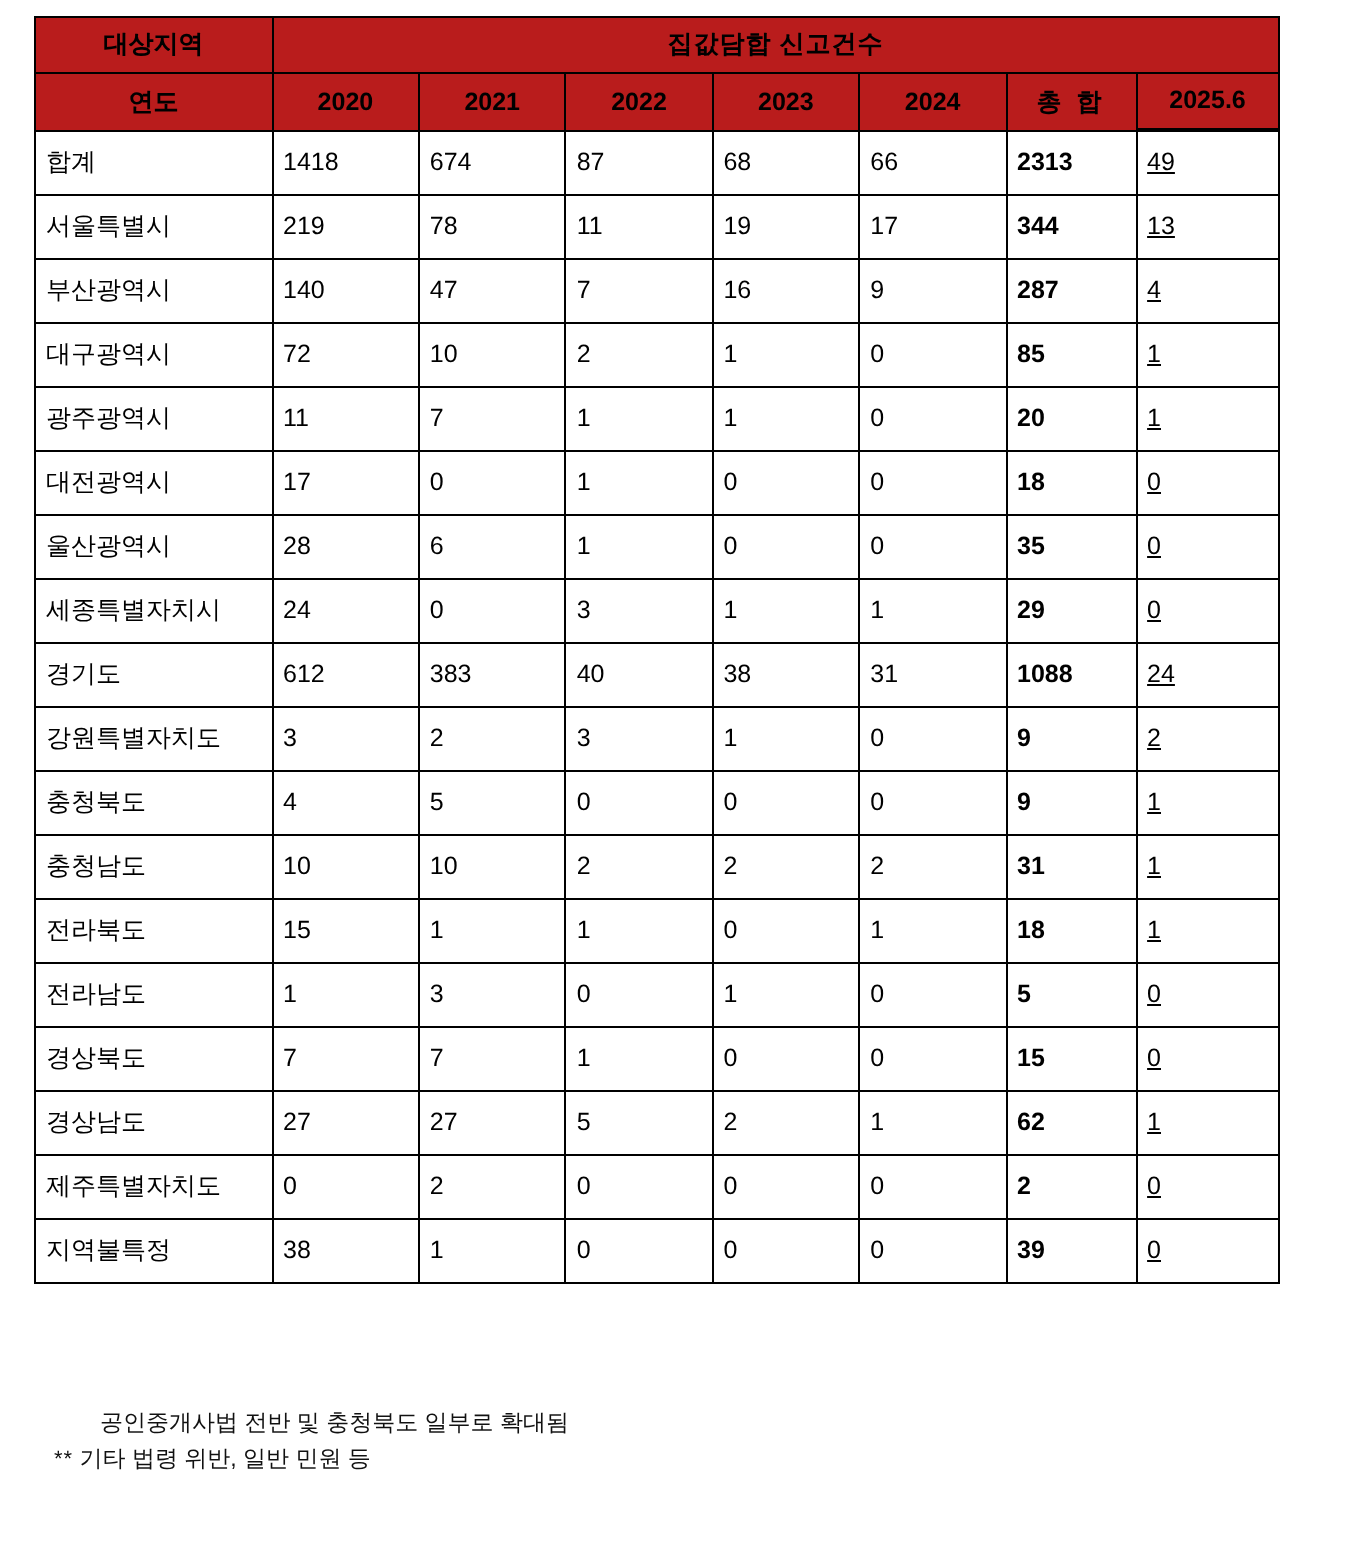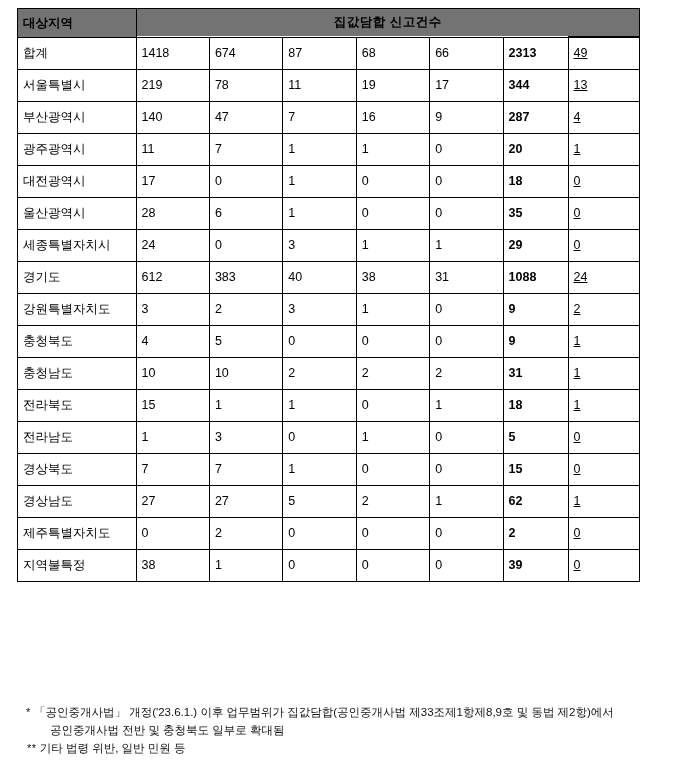--- a/index.html
+++ b/index.html
@@ -50,23 +50,24 @@
     font-size: 12.5px;
     line-height: 1.15;
     padding: 0 5px;
     vertical-align: middle;
     white-space: nowrap;
     overflow: hidden;
   }
 
   
   table.stat thead th {
-    background: #737373;
+    background: #b91c1c;
     font-weight: bold;
     height: 27px;
+    text-align: center;
   }
   th.h-region-top,
   th.h-year-label {
     text-align: left;
     font-size: 13px;
   }
   th.h-span {
     text-align: center;
     font-size: 13.5px;
     letter-spacing: 0.5px;
@@ -147,20 +148,30 @@
           <col class="c-year">
           <col class="c-year">
         <col class="c-total">
         <col class="c-partial">
       </colgroup>
       <thead>
         <tr>
           <th class="h-region-top">대상지역</th>
           <th class="h-span" colspan="7">집값담합 신고건수</th>
         </tr>
+        <tr>
+          <th class="h-year-label">연도</th>
+          <th class="h-year">2020</th>
+          <th class="h-year">2021</th>
+          <th class="h-year">2022</th>
+          <th class="h-year">2023</th>
+          <th class="h-year">2024</th>
+          <th class="h-total">총 합</th>
+          <th class="h-partial">2025.6</th>
+        </tr>
       </thead>
       <tbody id="table-body">
           <tr>
             <td class="cell-region">합계</td>
             <td class="cell-num">1418</td>
             <td class="cell-num">674</td>
             <td class="cell-num">87</td>
             <td class="cell-num">68</td>
             <td class="cell-num">66</td>
             <td class="cell-total">2313</td>
@@ -180,20 +191,30 @@
             <td class="cell-region">부산광역시</td>
             <td class="cell-num">140</td>
             <td class="cell-num">47</td>
             <td class="cell-num">7</td>
             <td class="cell-num">16</td>
             <td class="cell-num">9</td>
             <td class="cell-total">287</td>
             <td class="cell-partial">4</td>
           </tr>
           <tr>
+            <td class="cell-region">대구광역시</td>
+            <td class="cell-num">72</td>
+            <td class="cell-num">10</td>
+            <td class="cell-num">2</td>
+            <td class="cell-num">1</td>
+            <td class="cell-num">0</td>
+            <td class="cell-total">85</td>
+            <td class="cell-partial">1</td>
+          </tr>
+          <tr>
             <td class="cell-region">광주광역시</td>
             <td class="cell-num">11</td>
             <td class="cell-num">7</td>
             <td class="cell-num">1</td>
             <td class="cell-num">1</td>
             <td class="cell-num">0</td>
             <td class="cell-total">20</td>
             <td class="cell-partial">1</td>
           </tr>
           <tr>
@@ -324,24 +345,20 @@
             <td class="cell-num">0</td>
             <td class="cell-num">0</td>
             <td class="cell-total">39</td>
             <td class="cell-partial">0</td>
           </tr>
         </tbody>
     </table>
   </div>
 
   <div class="notes">
-    <div class="note-line note-1">
-      <span class="note-mark">*</span>
-      <span>「공인중개사법」 개정('23.6.1.) 이후 업무범위가 집값담합(공인중개사법 제33조제1항제8,9호 및 동법 제2항)에서</span>
-    </div>
     <div class="note-line note-1b">공인중개사법 전반 및 충청북도 일부로 확대됨</div>
     <div class="note-line note-2">
       <span class="note-mark">**</span>
       <span>기타 법령 위반, 일반 민원 등</span>
     </div>
   </div>
 
 </div>
 
 </body></html>

